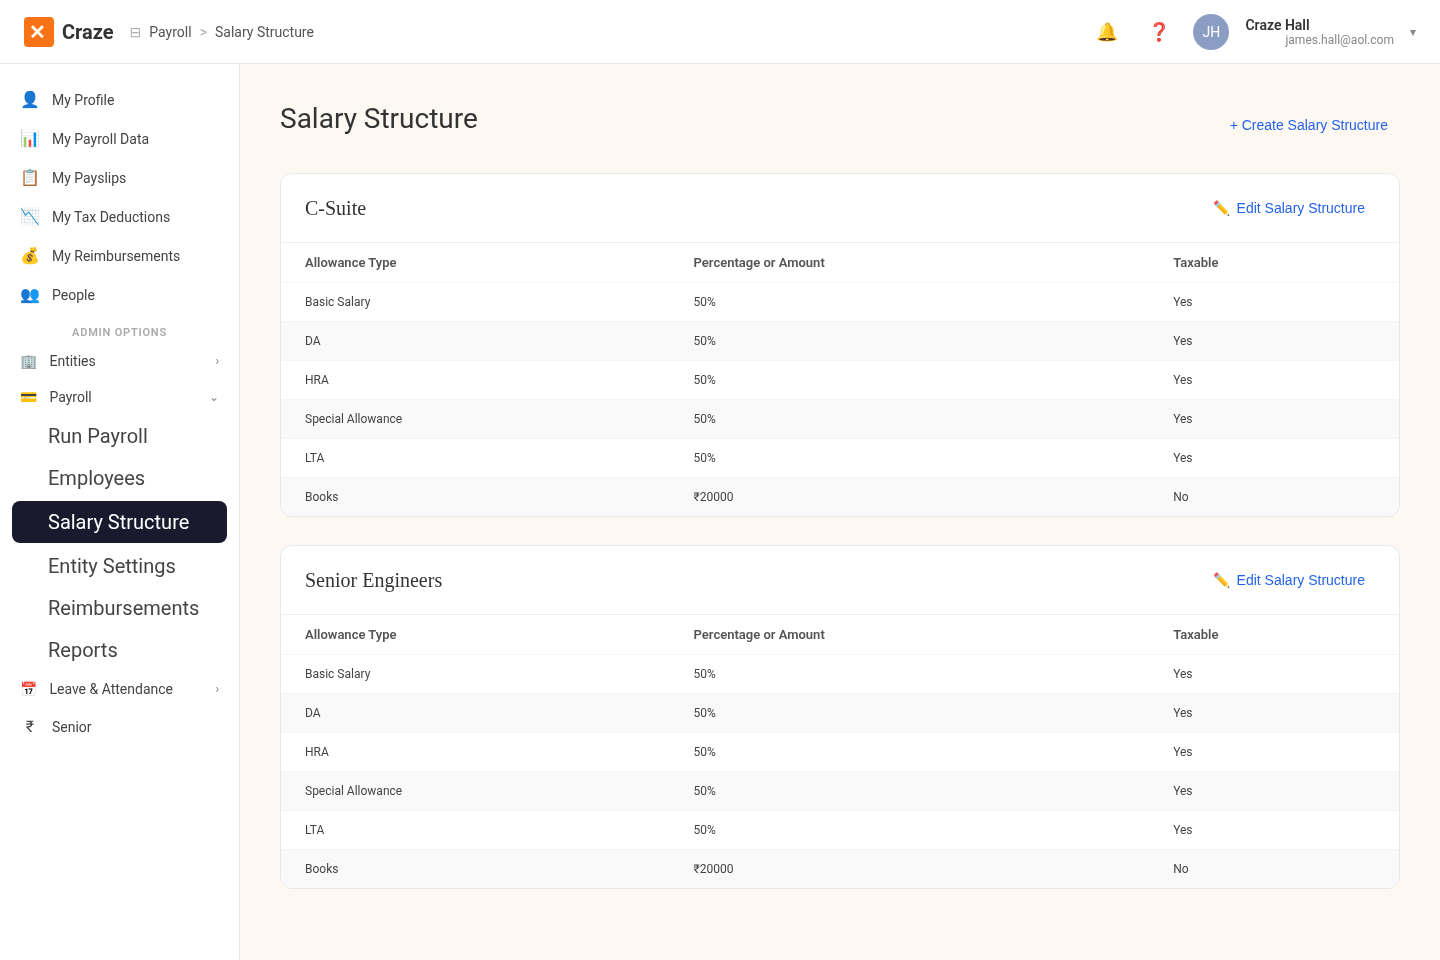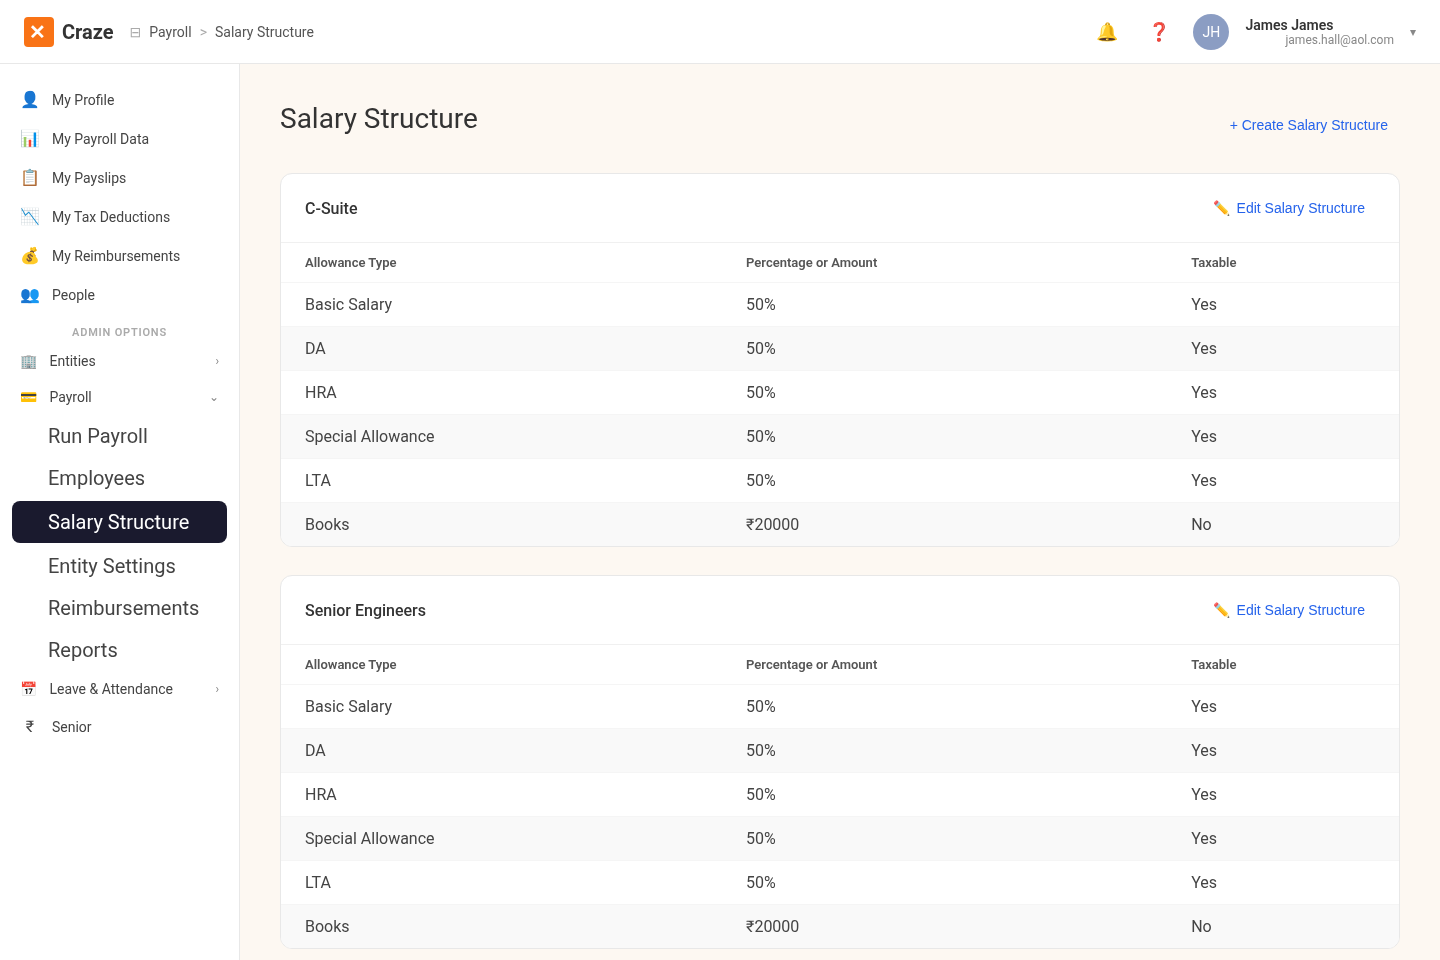--- a/index.html
+++ b/index.html
@@ -213,23 +213,24 @@
       margin-bottom: 28px;
       overflow: hidden;
     }
     .card-header {
       display: flex;
       align-items: center;
       justify-content: space-between;
       padding: 20px 24px;
     }
     .card-title {
-      font-size: 16px;
+      font-size: 20px;
       font-weight: 500;
       color: #333;
+      font-family: Liberation Serif, serif;
     }
     .edit-btn {
       display: flex;
       align-items: center;
       gap: 6px;
       color: #2563eb;
       font-size: 14px;
       font-weight: 500;
       cursor: pointer;
       background: transparent;
@@ -248,21 +249,21 @@
       text-align: left;
       padding: 12px 24px;
       font-size: 13px;
       font-weight: 600;
       color: #555;
       background: #fff;
       border-top: 1px solid #f0f0f0;
     }
     .salary-table td {
       padding: 12px 24px;
-      font-size: 16px;
+      font-size: 12px;
       color: #444;
       border-top: 1px solid #f5f5f5;
     }
     .salary-table tr:nth-child(even) td {
       background: #f9f9f9;
     }
     .salary-table tr:nth-child(odd) td {
       background: #fff;
     }
 
@@ -290,21 +291,21 @@
       <span style="cursor:pointer;">Payroll</span>
       <span class="breadcrumb-sep">&gt;</span>
       <span class="breadcrumb-current">Salary Structure</span>
     </div>
   </div>
   <div class="header-right">
     <button class="header-icon-btn" title="Notifications">🔔</button>
     <button class="header-icon-btn" title="Help">❓</button>
     <div class="avatar">JH</div>
     <div class="user-info">
-      <span class="user-name">James James</span>
+      <span class="user-name">Craze Hall</span>
       <span class="user-email">james.hall@aol.com</span>
     </div>
     <span class="user-dropdown">▾</span>
   </div>
 </header>
 
 <div class="main-layout">
 
   <nav class="sidebar">
 

